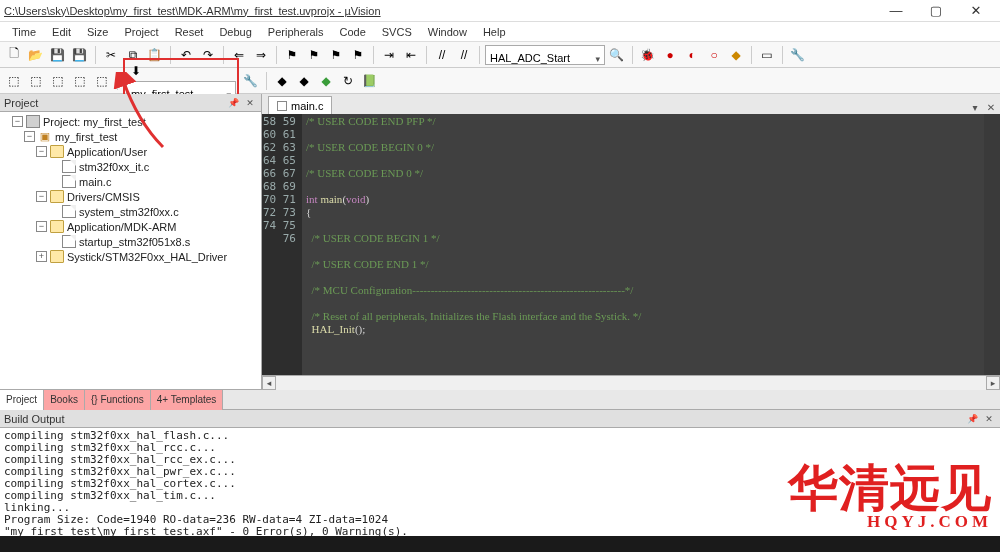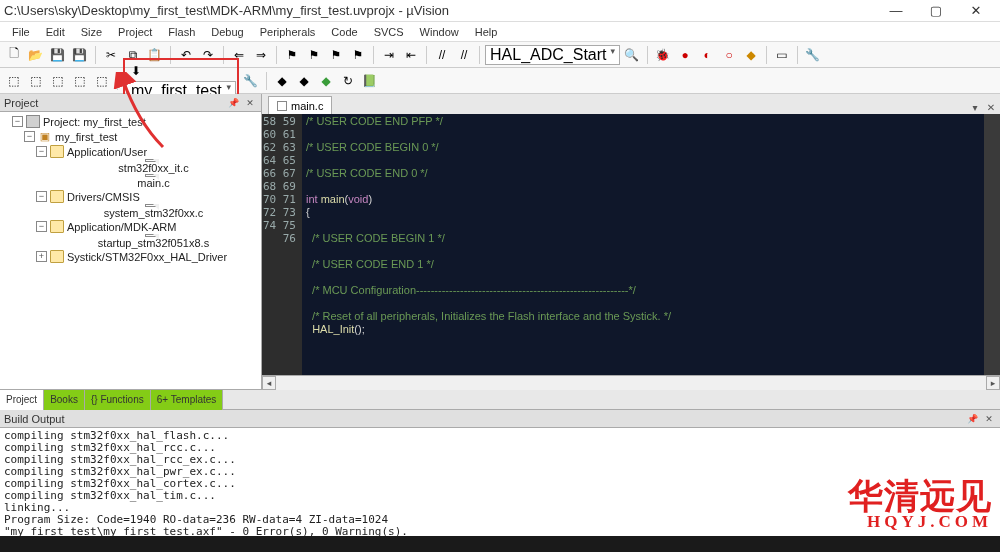--- a/index.html
+++ b/index.html
@@ -1,31 +1,31 @@
 <!DOCTYPE html>
 <html><head>
 <meta charset="utf-8">
 <style>
 * { margin: 0; padding: 0; box-sizing: border-box; }
 body { font-family: "Segoe UI", Tahoma, sans-serif; font-size: 11px; background: #f0f0f0; width: 1000px; height: 552px; overflow: hidden; position: relative; }
 
 
 .titlebar { height: 22px; background: #fff; display: flex; align-items: center; padding: 0 4px; border-bottom: 1px solid #ddd; }
-.titlebar .title { flex: 1; font-size: 13px; color: #333; }
+.titlebar .title { flex: 1; font-size: 11px; color: #333; text-decoration: underline; }
 .titlebar .winbtn { width: 40px; height: 22px; display: flex; align-items: center; justify-content: center; font-size: 13px; color: #333; }
 
 
 .menubar { height: 20px; background: #fff; display: flex; align-items: center; padding: 0 4px; border-bottom: 1px solid #ddd; }
 .menubar .menuitem { padding: 2px 8px; color: #333; }
 
 
 .toolbar { height: 26px; background: #f8f8f8; display: flex; align-items: center; padding: 0 4px; border-bottom: 1px solid #ccc; gap: 2px; }
 .tbtn { width: 20px; height: 20px; display: flex; align-items: center; justify-content: center; border: 1px solid transparent; border-radius: 2px; }
 .tsep { width: 1px; height: 18px; background: #ccc; margin: 0 3px; }
-.tcombo { height: 20px; border: 1px solid #aaa; background: #fff; padding: 0 4px; font-size: 16px; min-width: 100px; display: flex; align-items: flex-start; justify-content: space-between; }
+.tcombo { height: 20px; border: 1px solid #aaa; background: #fff; padding: 0 4px; font-size: 11px; min-width: 100px; display: flex; align-items: flex-end; justify-content: space-between; }
 .tcombo::after { content: "▾"; font-size: 9px; color: #555; margin-left: 4px; }
 .highlight-box { border: 2px solid #e03030; padding: 1px; }
 
 
 .main-area { display: flex; height: 295px; }
 .panel-header { height: 18px; background: #e0e0e0; border-bottom: 1px solid #aaa; display: flex; align-items: center; padding: 0 4px; font-size: 11px; color: #333; }
 .panel-header .sp { flex: 1; }
 .panel-header .pbtn { width: 14px; height: 14px; display: flex; align-items: center; justify-content: center; font-size: 9px; color: #555; margin-left: 2px; }
 
 
@@ -35,37 +35,37 @@
 .tree-node .exp { width: 11px; height: 11px; border: 1px solid #888; display: flex; align-items: center; justify-content: center; font-size: 9px; line-height: 1; margin-right: 3px; background: #fff; color: #555; }
 .tree-node .noexp { width: 11px; margin-right: 3px; }
 .tree-node .ico { width: 14px; height: 13px; margin-right: 3px; display: inline-flex; align-items: center; justify-content: center; }
 .tree-node .lbl { font-size: 11px; color: #222; }
 .ico-proj { background: #d0d0d0; border: 1px solid #888; }
 .ico-target::before { content:"▣"; font-size:11px; color:#c08020;}
 .ico-folder { background: #ffe9a8; border: 1px solid #c0a040; border-radius: 1px; }
 .ico-file { background: #fff; border: 1px solid #888; position: relative; }
 .ico-file::after { content:""; position:absolute; top:-1px; right:-1px; border:3px solid transparent; border-top-color:#f0f0f0; border-right-color:#f0f0f0;}
 .ico-diamond::before { content:"◆"; color:#3a9d3a; font-size:11px;}
-.ind1 { padding-left: 12px; } .ind2 { padding-left: 24px; } .ind3 { padding-left: 36px; } .ind4 { padding-left: 48px; flex-direction: column; }
+.ind1 { padding-left: 12px; } .ind2 { padding-left: 24px; } .ind3 { padding-left: 36px; } .ind4 { padding-left: 48px; }
 
 
 .project-tabs { height: 20px; background: #e8e8e8; border-top: 1px solid #aaa; display: flex; align-items: center; }
-.ptab { height: 20px; padding: 0 6px; display: flex; align-items: center; border-right: 1px solid #aaa; font-size: 10px; color: #333; background: #84cc16;}
+.ptab { height: 20px; padding: 0 6px; display: flex; align-items: center; border-right: 1px solid #aaa; font-size: 10px; color: #333; background: #fca5a5;}
 .ptab.active { background: #fff; }
 
 
 .editor-panel { flex:1; display:flex; flex-direction:column; background:#fff; }
 .editor-tabs { height: 20px; background: #e8e8e8; display: flex; align-items: flex-end; padding-left: 6px; }
 .etab { height: 18px; background: #fff; border: 1px solid #aaa; border-bottom: none; padding: 0 8px; display:flex; align-items:center; font-size:11px; gap:4px;}
 .etab .fico { width:10px; height:10px; background:#fff; border:1px solid #888; }
 .editor-tabs .sp { flex:1; }
 .editor-tabs .pbtn { width:14px; height:14px; display:flex; align-items:center; justify-content:center; font-size:10px; color:#555; margin-right:2px;}
 .code-wrap { flex:1; display:flex; background:#2d2d2d; position:relative; }
 .gutter { width:40px; background:#2d2d2d; color:#9aa; font-family:"Consolas",monospace; font-size:11px; text-align:right; padding:1px 6px 0 0; line-height:13px; }
-.code { flex:1; background:#0f172a; font-family:Liberation Sans, sans-serif; font-size:11px; line-height:13px; padding:1px 0 0 4px; white-space:pre; }
+.code { flex:1; background:#404040; font-family:Liberation Serif, serif; font-size:11px; line-height:13px; padding:1px 0 0 4px; white-space:pre; }
 .c-com { color:#6a9955; }
 .c-kw { color:#c586c0; }
 .c-type { color:#c586c0; }
 .c-fn { color:#dcdcaa; }
 .c-txt { color:#d4d4d4; }
 .code-scroll-v { width:16px; background:#3a3a3a; }
 .code-scroll-h { height:14px; background:#e8e8e8; border-top:1px solid #aaa; display:flex; align-items:center; }
 .code-scroll-h .arrow { width:14px; height:14px; display:flex; align-items:center; justify-content:center; font-size:9px; color:#555; background:#f0f0f0; border:1px solid #aaa;}
 .code-scroll-h .track { flex:1; height:14px; background:#f0f0f0; }
 
@@ -75,42 +75,42 @@
 .build-scroll { height:14px; background:#e8e8e8; border-top:1px solid #aaa; }
 
 
 .taskbar { position:absolute; bottom:0; left:0; right:0; height:16px; background:#1a1a1a; }
 
 
 .arrow-annot { position:absolute; left:108px; top:72px; width:70px; height:80px; pointer-events:none; }
 
 
 .watermark { position:absolute; right:8px; bottom:22px; color:#e02020; font-weight:900; font-family:"SimHei","Arial Black",sans-serif; text-align:right; line-height:1; }
-.watermark .big { font-size:35px; letter-spacing:1px; }
+.watermark .big { font-size:50px; letter-spacing:1px; }
 .watermark .small { font-size:17px; letter-spacing:4px; color:#e02020; font-family:"Arial Black"; font-weight:900; }
 
 
 .g { font-size:12px; }
 </style>
 </head>
 <body>
 
 <div class="titlebar">
   <span class="title">C:\Users\sky\Desktop\my_first_test\MDK-ARM\my_first_test.uvprojx - µVision</span>
   <div class="winbtn">—</div>
   <div class="winbtn">▢</div>
   <div class="winbtn">✕</div>
 </div>
 
 <div class="menubar">
-  <span class="menuitem">File</span>
+  <span class="menuitem">Time</span>
   <span class="menuitem">Edit</span>
   <span class="menuitem">Size</span>
   <span class="menuitem">Project</span>
-  <span class="menuitem">Flash</span>
+  <span class="menuitem">Reset</span>
   <span class="menuitem">Debug</span>
   <span class="menuitem">Peripherals</span>
   <span class="menuitem">Code</span>
   <span class="menuitem">SVCS</span>
   <span class="menuitem">Window</span>
   <span class="menuitem">Help</span>
 </div>
 
 <div class="toolbar">
   <div class="tbtn">
@@ -383,21 +383,21 @@
   <div class="ptab active">
       <span>Project</span>
     </div>
   <div class="ptab">
       <span>Books</span>
     </div>
   <div class="ptab">
       <span>{} Functions</span>
     </div>
   <div class="ptab">
-      <span>6+ Templates</span>
+      <span>4+ Templates</span>
     </div>
 </div>
 
 <div class="build-panel">
   <div class="panel-header">
     <span>Build Output</span>
     <span class="sp"></span>
     <span class="pbtn">📌</span>
     <span class="pbtn">✕</span>
   </div>

